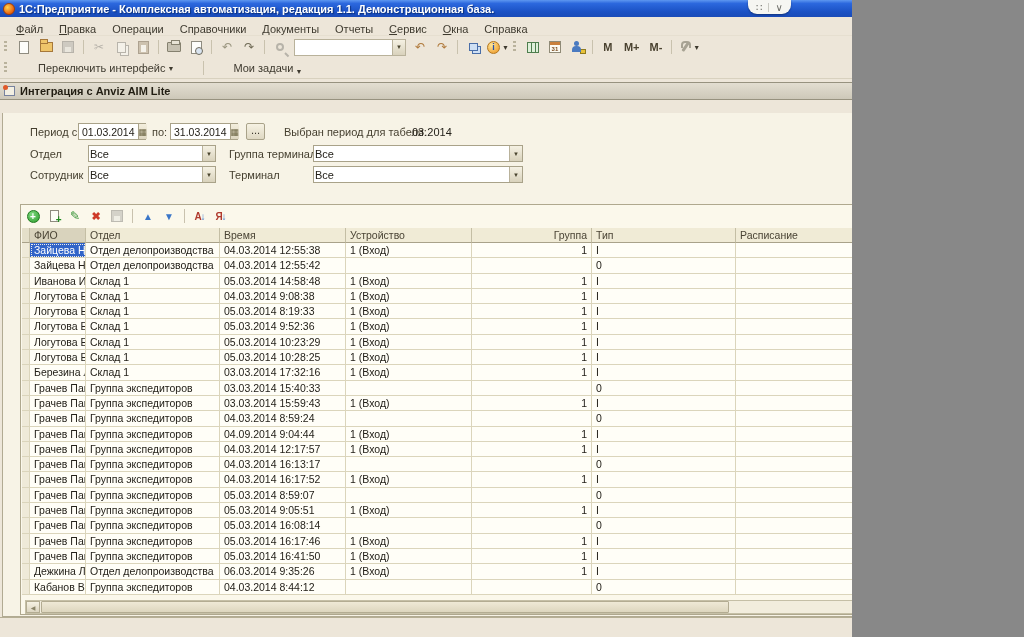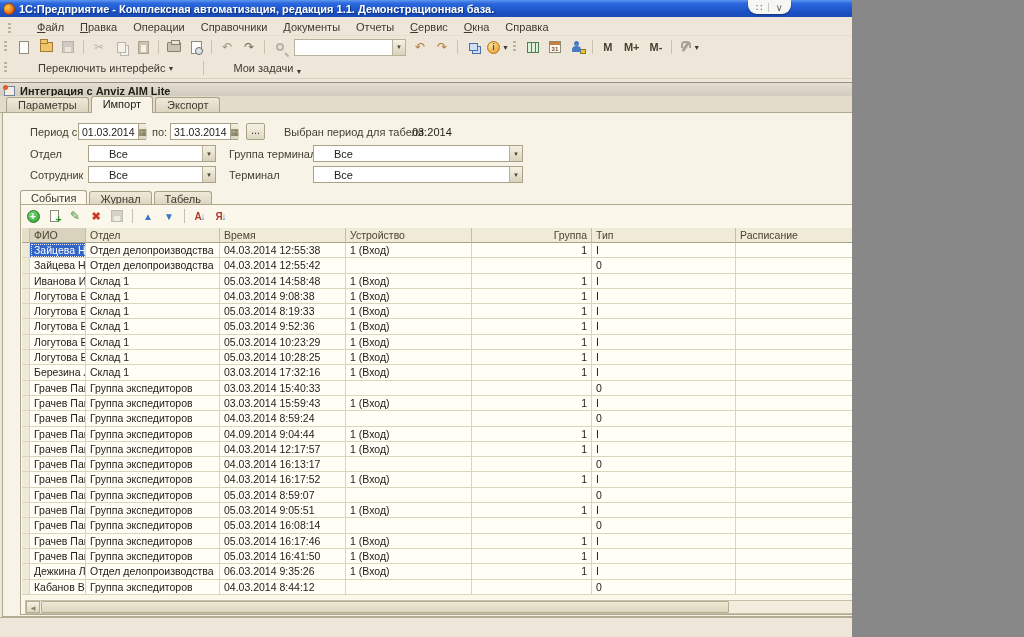--- a/index.html
+++ b/index.html
@@ -32,22 +32,22 @@
     font-size:9px; font-weight:bold;}
   .wbtn.min,.wbtn.rest{ background:linear-gradient(180deg,#6F9BE8,#2E5FC6 60%,#1E4AAE);}
   .wbtn.close{ background:linear-gradient(180deg,#F2926C,#DF5632 55%,#C23A18);}
   .minbar{ width:7px; height:2px; background:#fff; margin-top:6px;}
   .restico{ position:relative; width:9px; height:8px;}
   .restico i{ position:absolute; border:1px solid #fff; background:transparent; display:block;}
   .restico i.b{ left:0; bottom:0; width:6px; height:5px;}
   .restico i.f{ right:0; top:0; width:6px; height:5px;}
   
   .menubar{ position:absolute; left:0; top:17px; width:1024px; height:19px;
-    display:flex; align-items:flex-end; padding-left:8px; gap:13px;
-    border-bottom:1px solid #E6DFD0; color:#3E3A2F;}
+    display:flex; align-items:flex-start; padding-left:8px; gap:4px;
+    border-bottom:1px solid #E6DFD0; color:#3E3A2F;flex-direction:column;}
   .grip{ width:3px; height:12px; margin-right:5px;
     background:repeating-linear-gradient(180deg,#B9B29C 0 2px,transparent 2px 4px);}
   .menu-item{ padding:2px 8px; white-space:nowrap;}
   .menu-item u{ text-decoration:underline;}
   
   .toolbar1{ position:absolute; left:0; top:36px; width:1024px; height:22px;
     display:flex; align-items:center; padding-left:4px; gap:2px;}
   .toolbar2{ position:absolute; left:0; top:58px; width:1024px; height:21px;
     display:flex; align-items:center; padding-left:4px; gap:20px;
     border-bottom:1px solid #D8D1BF; color:#3E3A2F;}
@@ -136,21 +136,21 @@
   .flabel{ position:absolute; color:#453F2F; white-space:nowrap;}
   .fvalue{ position:absolute; color:#24211A; white-space:nowrap;}
   .dateinput{ position:absolute; height:17px; display:flex; background:#fff; border:1px solid #A9A289;}
   .dateinput .dval{ flex:1; padding:2px 3px; font-size:10.5px;}
   .calbtn{ width:15px; background:linear-gradient(180deg,#F3EEDD,#DDD6C0);
     border-left:1px solid #A9A289; display:flex; align-items:center; justify-content:center;
     font-size:9px; color:#6E6746;}
   .dotsbtn{ position:absolute; width:19px; height:17px; background:linear-gradient(180deg,#F6F2E3,#DFD8C3);
     border:1px solid #A9A289; border-radius:2px; text-align:center; line-height:13px; color:#3E3A2F;}
   .combo{ position:absolute; height:17px; background:#fff; border:1px solid #A9A289; display:flex;}
-  .combo .cval{ flex:1; padding:2px 20px;}
+  .combo .cval{ flex:1; padding:2px 1px;}
   
   .innertabs{ position:absolute; left:20px; top:189px; height:16px; display:flex; gap:2px; align-items:flex-end;}
   .itab{ height:14px; padding:1px 10px 0; background:linear-gradient(180deg,#EFE9D8,#DCD5C0);
     border:1px solid #A9A289; border-bottom:none; border-radius:3px 3px 0 0; color:#3E3A2F;}
   .itab.active{ background:#FBF8EB; height:16px; margin-bottom:-1px;}
   .events-panel{ position:absolute; left:20px; top:204px; width:1001px; height:411px;
     background:#FBF8EB; border:1px solid #AFA88E;}
   .grid-toolbar{ position:absolute; left:24px; top:207px; height:18px; display:flex; align-items:center; gap:3px;}
   .gbtn{ width:18px; height:17px; display:flex; align-items:center; justify-content:center; font-size:11px;}
   .ic-add{ width:13px; height:13px; border-radius:50%; background:radial-gradient(circle at 35% 30%,#7ED87E,#2E9E2E);
@@ -345,25 +345,20 @@
   <div class="mdi-titlebar">
     <span class="mdi-icon"></span>
     <span class="mdi-title">Интеграция с Anviz AIM Lite</span>
     <span class="mdi-ctl">
       <span><span class="minbar2"></span></span>
       <span><span class="restico"><i class="f"></i><i class="b"></i></span></span>
       <span>✕</span>
     </span>
   </div>
 
-  <div class="tabbar" id="main-tabs">
-      <span class="tab">Параметры</span>
-      <span class="tab active">Импорт</span>
-      <span class="tab">Экспорт</span>
-    </div>
 
   <div class="content"></div>
 
   <span class="flabel" style="left:30px; top:126px;">Период с:</span>
   <span class="dateinput" style="left:78px; top:123px; width:68px;">
     <span class="dval">01.03.2014</span>
     <span class="calbtn">▦</span>
   </span>
   <span class="flabel" style="left:152px; top:126px;">по:</span>
   <span class="dateinput" style="left:170px; top:123px; width:68px;">
@@ -389,25 +384,20 @@
   <span class="combo" style="left:88px; top:166px; width:128px;">
     <span class="cval">Все</span>
     <span class="ddbtn">▼</span>
   </span>
   <span class="flabel" style="left:229px; top:169px;">Терминал</span>
   <span class="combo" style="left:313px; top:166px; width:210px;">
     <span class="cval">Все</span>
     <span class="ddbtn">▼</span>
   </span>
 
-  <div class="innertabs" id="inner-tabs">
-      <span class="itab active">События</span>
-      <span class="itab">Журнал</span>
-      <span class="itab">Табель</span>
-    </div>
   <div class="events-panel"></div>
 
   <div class="grid-toolbar">
     <span class="gbtn">
         <span class="ic ic-add">+</span>
       </span>
     <span class="gbtn">
         <span class="ic ic-copyadd"></span>
       </span>
     <span class="gbtn">

